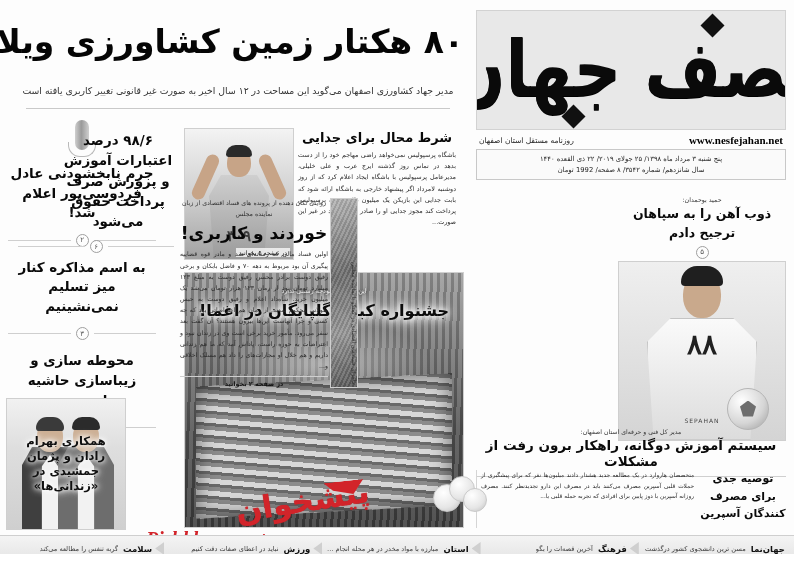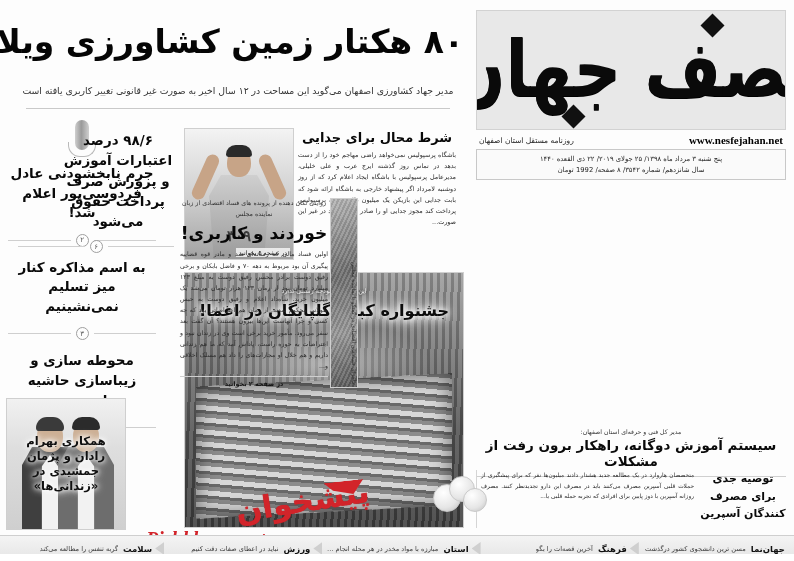--- a/index.html
+++ b/index.html
@@ -601,20 +601,35 @@
     <div class="art-kicker">روایتی تکان دهنده از پرونده های فساد اقتصادی از زبان نماینده مجلس</div>
     <div class="art-head">خوردند و کاربری!</div>
     <div class="art-body">اولین فساد مالی که رسانه‌ای شد و مادر قوه قضاییه پیگیری آن بود مربوط به دهه ۷۰ و فاضل بابکان و برخی رفیق دوست برادر محسن رفیق دوست به مبلغ ۱۲۳ میلیارد تومان بود از زمان ۱۲۳ هزار تومان می‌شد یک میلیون خرید. شاه‌داد اعلام و رفیق دوست به حبس طولانی محکوم شدند. از زمان هم اعتراضاتی بود که چه کسی و چرا آنهاست این‌ها بیرون هستند؟ آن گفت بعد سفر می‌رود. مأمور خرید برخی است وی در زندان نبود و اعتراضات به حوزه راست، پاداش آمد که ما هم زندانی داریم و هم خلال او مجازات‌های را داد هم مسلک اخلاقی و...</div>
     <div class="art-more">در صفحه ۲ بخوانید</div>
   </div>
   <div class="photo art-photo-strip">
     <div class="ph-grain"></div>
     <div class="strip-vert">ماجرای فسادهای اقتصادی در گفتگو با نماینده مجلس</div>
   </div>
 
+  <div class="side-right">
+    <div class="sr-kicker">حمید بوحمدان:</div>
+    <div class="sr-title">ذوب آهن را به سپاهان ترجیح دادم</div>
+    <div class="sr-pgnum">
+      <span class="pgnum">۵</span>
+    </div>
+    <div class="photo photo-player">
+      <span class="pl-jersey"></span>
+      <span class="pl-head"></span>
+      <span class="pl-hair"></span>
+      <span class="pl-num">۸۸</span>
+      <span class="pl-brand">SEPAHAN</span>
+      <span class="pl-ball"></span>
+    </div>
+  </div>
 
   <div class="edu-dual">
     <div class="k">مدیر کل فنی و حرفه‌ای استان اصفهان:</div>
     <div class="t">سیستم آموزش دوگانه، راهکار برون رفت از مشکلات</div>
     <div class="rule"></div>
   </div>
 
   <div class="aspirin">
     <div class="asp-title">توصیه جدی برای مصرف کنندگان آسپرین</div>
     <div class="asp-body">متخصصان هاروارد در یک مطالعه جدید هشدار دادند میلیون‌ها نفر که برای پیشگیری از حملات قلبی آسپرین مصرف می‌کنند باید در مصرف این دارو تجدیدنظر کنند. مصرف روزانه آسپرین با دوز پایین برای افرادی که تجربه حمله قلبی یا...<div class="asp-pills">

